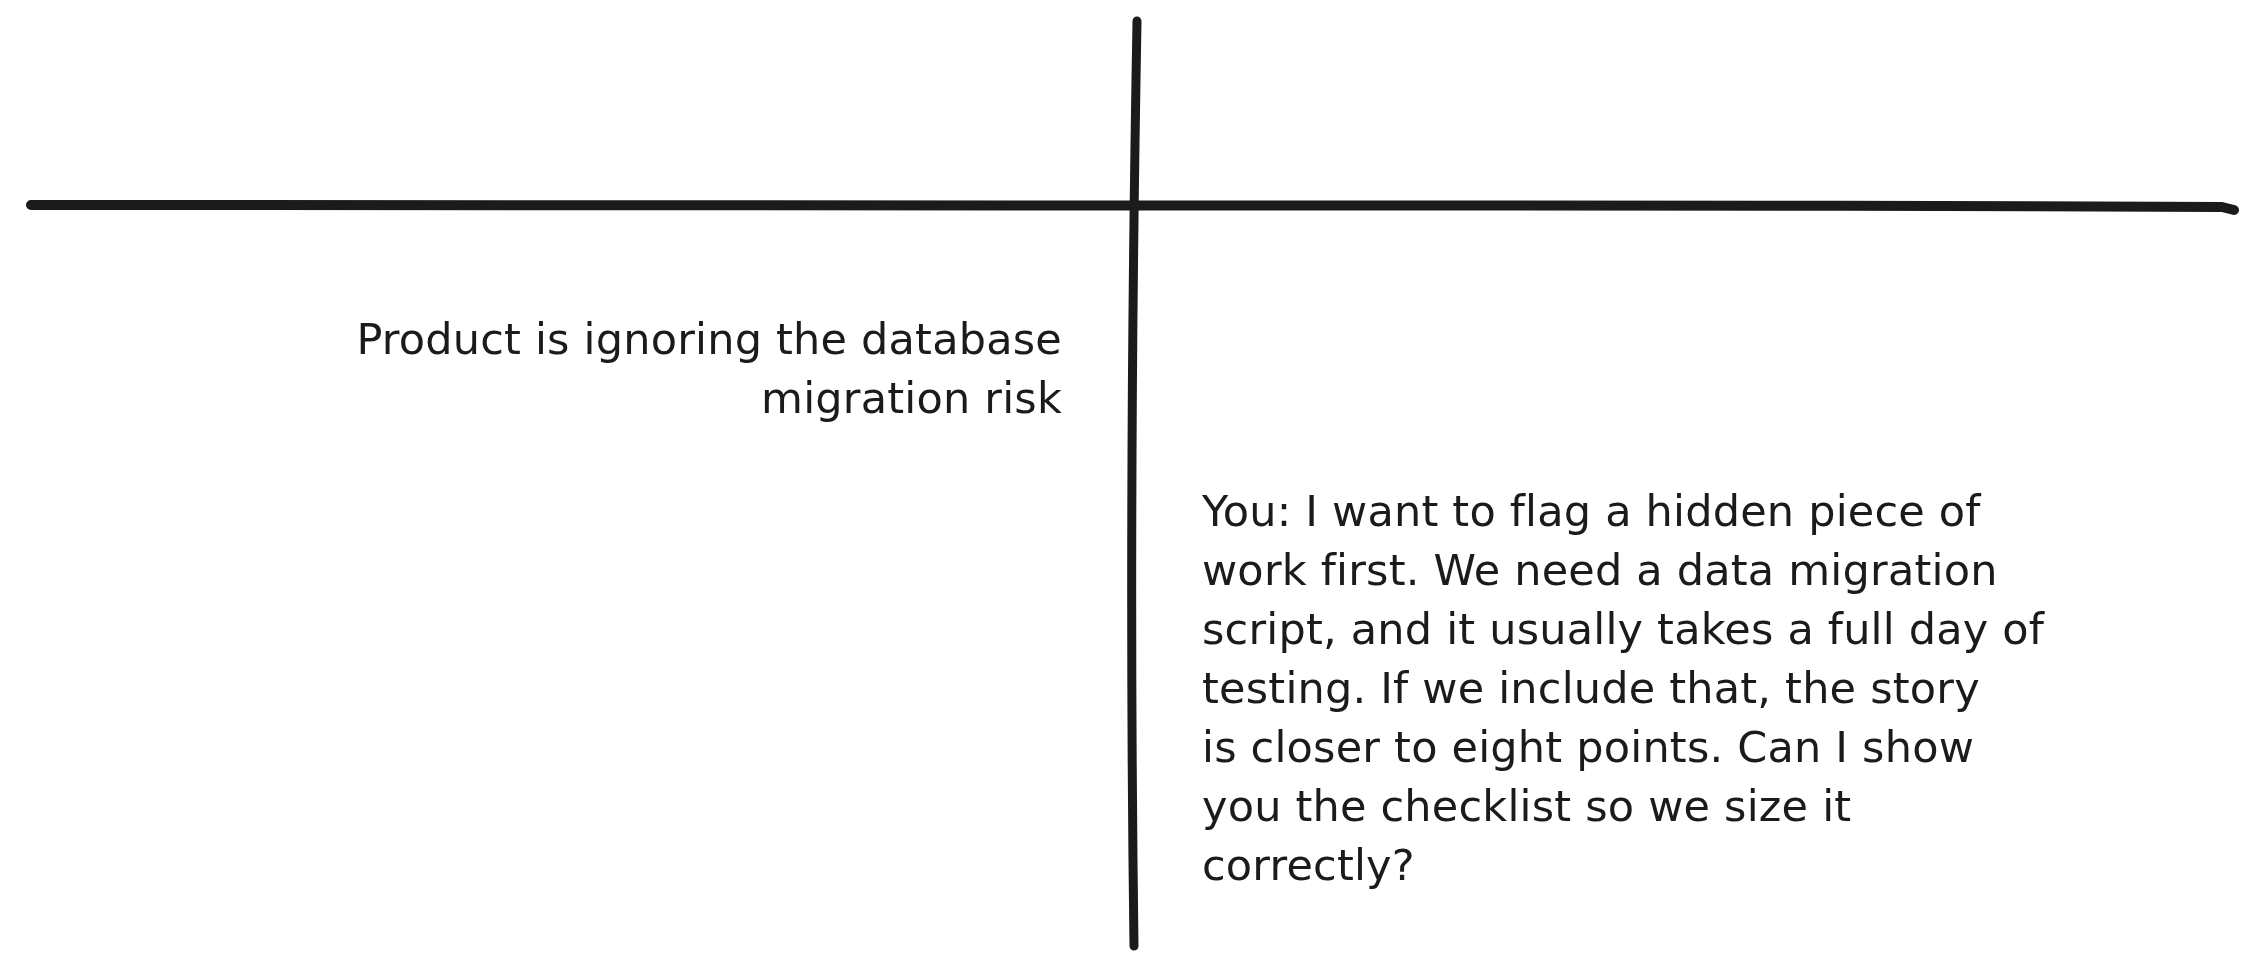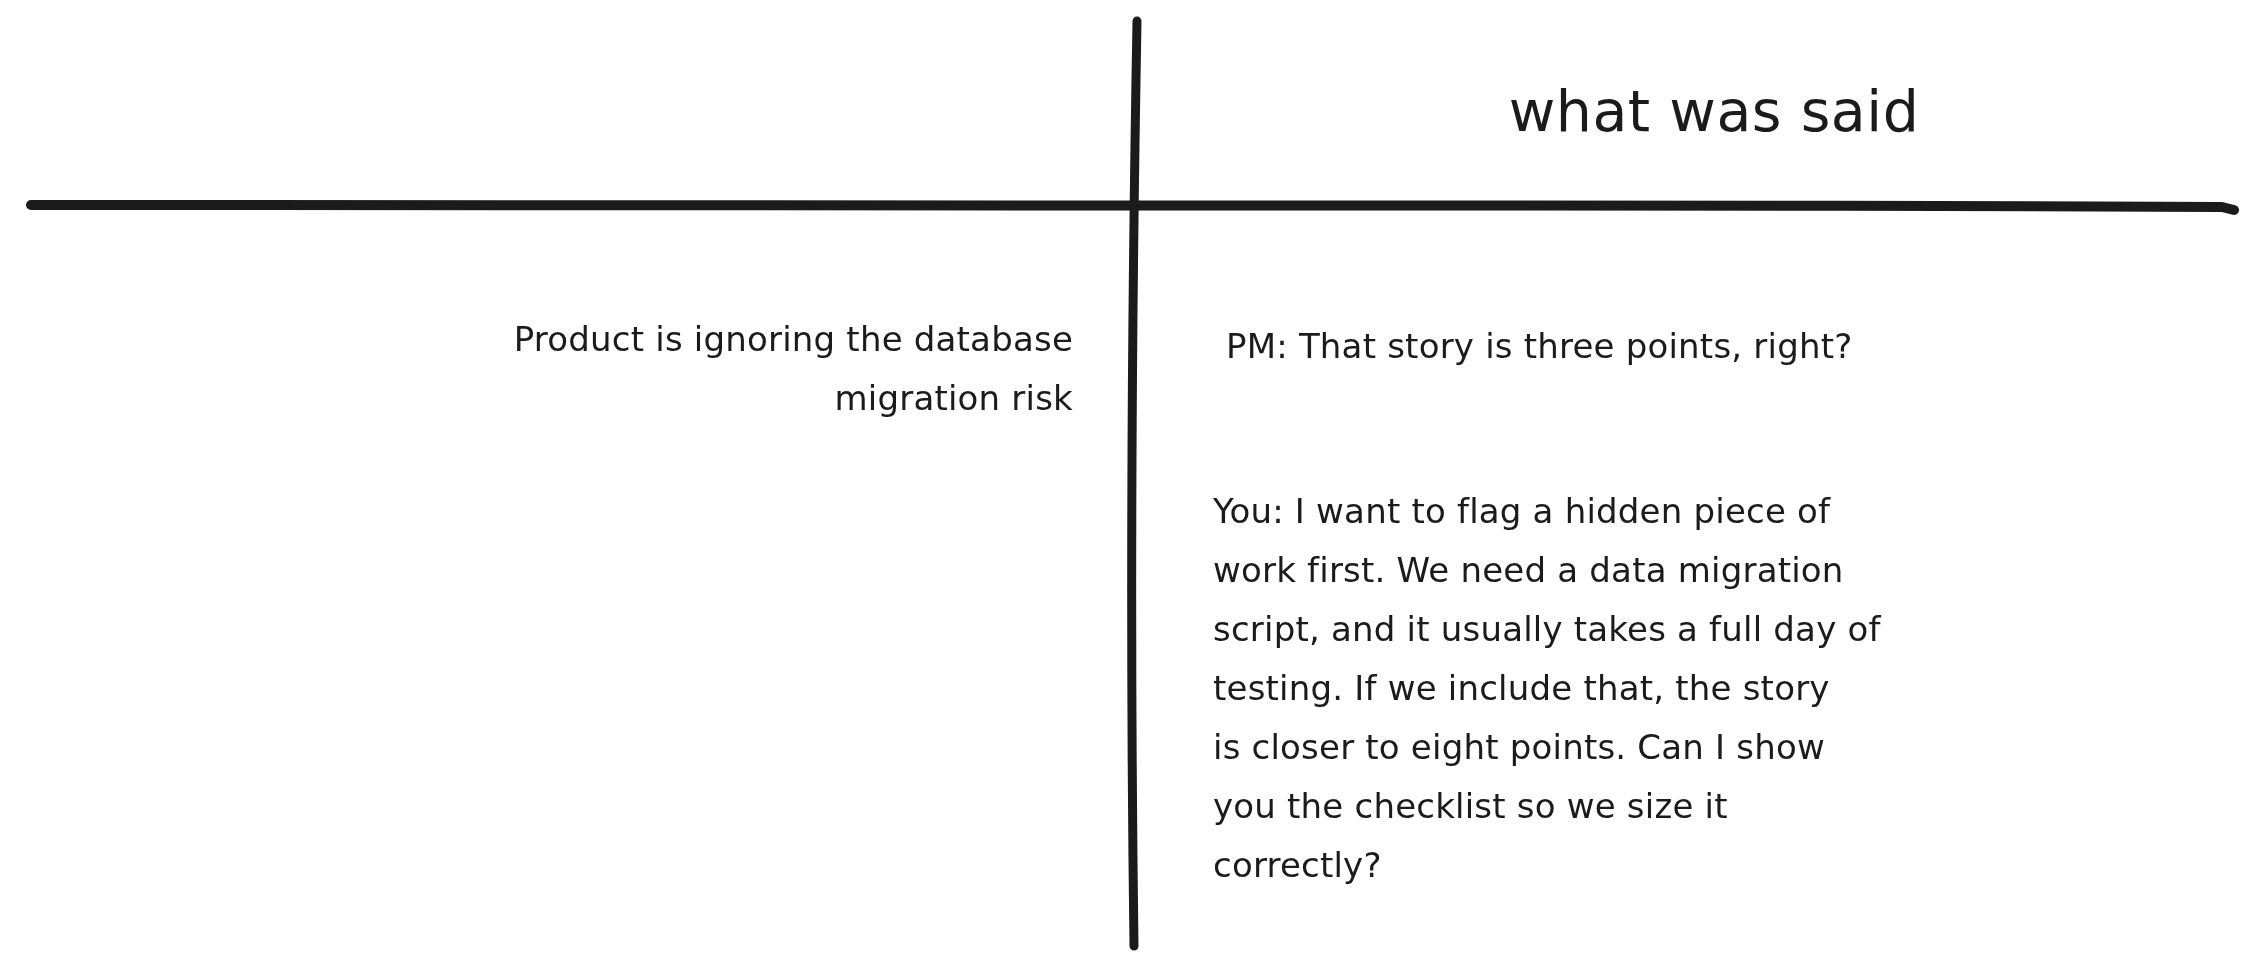--- a/index.html
+++ b/index.html
@@ -32,25 +32,24 @@
     font-size: 57px;
     line-height: 70px;
     text-align: center;
     white-space: pre;
     letter-spacing: 0.5px;
   }
   .col-header.left  { left: 0px;    width: 1134px; top: 83px; }
   .col-header.right { left: 1164px; width: 1100px; top: 76px; }
   .body-text {
     position: absolute;
-    font-size: 34px;
+    font-size: 43px;
     line-height: 59px;
     white-space: pre;
     letter-spacing: 0.2px;
-    margin-left: 11px;
   }
   .note-left {
     left: 0px;
     width: 1062px;
     top: 310px;
     text-align: right;
   }
   .pm-quote {
     left: 1215px;
     top: 317px;
@@ -64,26 +63,24 @@
 <body>
 
 <div class="canvas">
 
   <svg class="lines" viewBox="0 0 2264 973" xmlns="http://www.w3.org/2000/svg" aria-hidden="true">
     <path d="M 31 205 C 500 202, 1400 204, 2222 207 l 12 3" stroke-width="10"></path>
     <path d="M 1137 21 C 1132 300, 1130 650, 1134 946" stroke-width="9"></path>
   </svg>
 
 
-  <div class="col-header right">what was said</div>
 
   <div class="body-text note-left">Product is ignoring the database
 migration risk</div>
 
-  <div class="body-text pm-quote">PM: That story is three points, right?</div>
 
   <div class="body-text you-quote">You: I want to flag a hidden piece of
 work first. We need a data migration
 script, and it usually takes a full day of
 testing. If we include that, the story
 is closer to eight points. Can I show
 you the checklist so we size it
 correctly?</div>
 
 </div>

